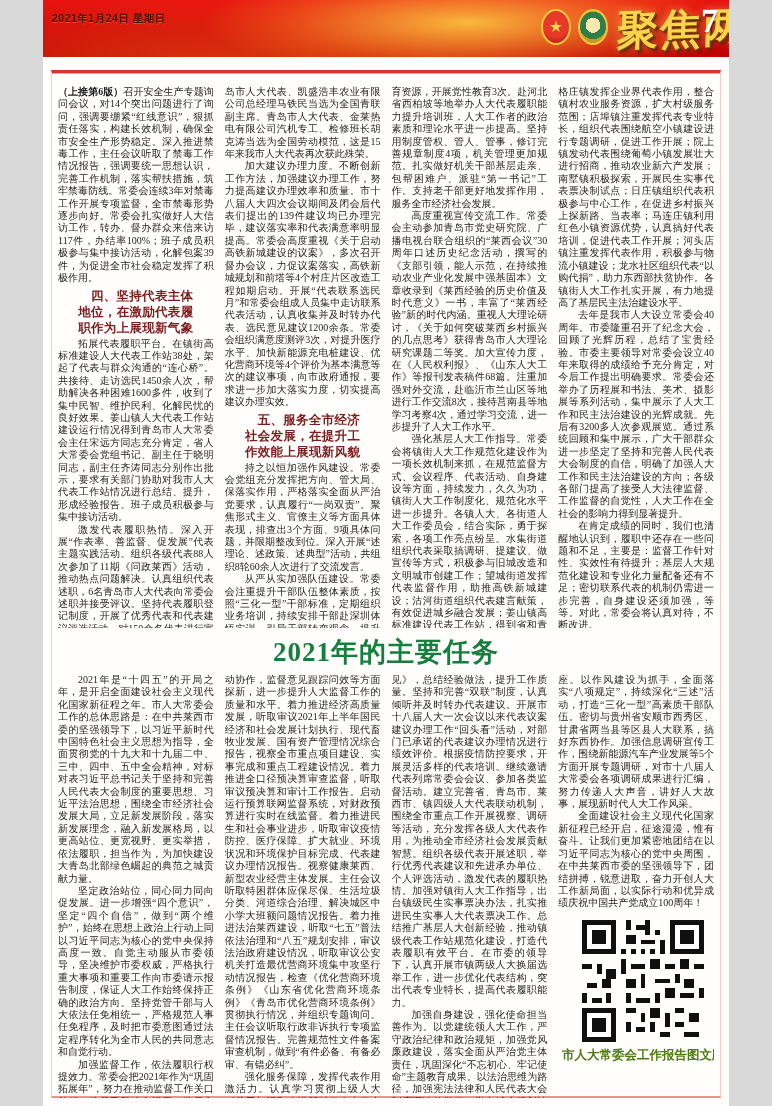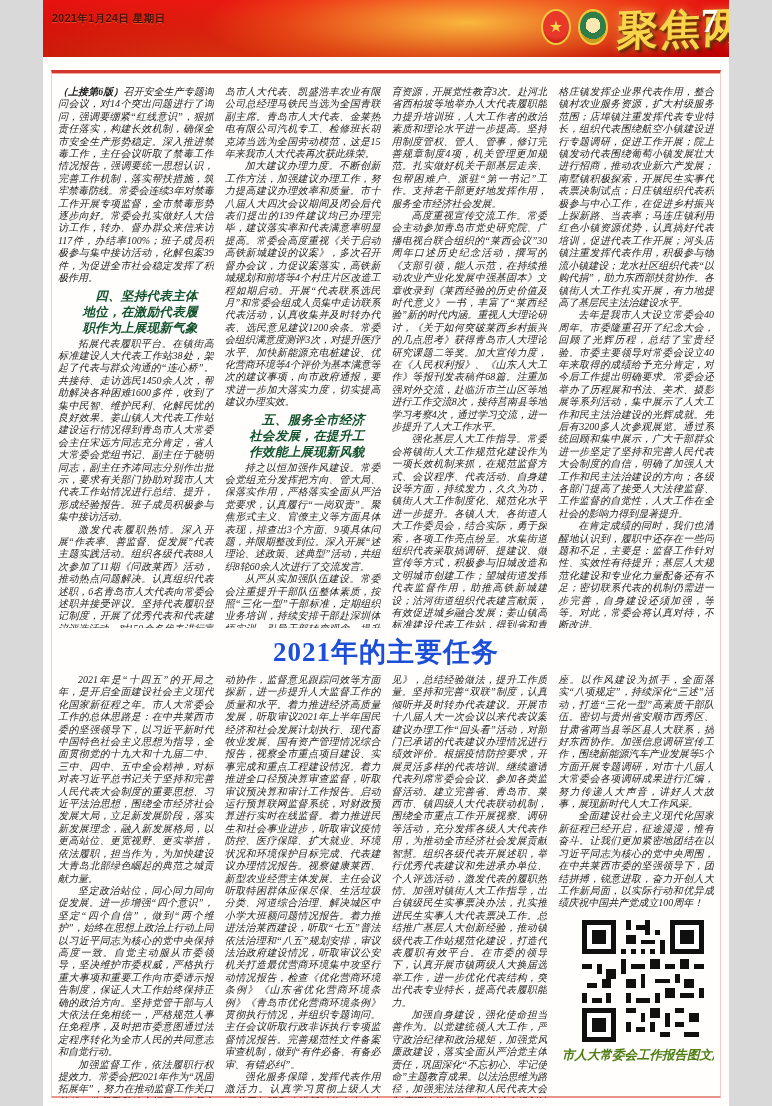--- a/index.html
+++ b/index.html
@@ -39,31 +39,31 @@
   .content-frame {
     position:absolute; left:8px; right:8px; top:70px; bottom:8px;
     border-top:3px solid #d5362e;
     border-left:1px solid #f1cfc8; border-right:1px solid #f1cfc8; border-bottom:2px solid #ea948b;
     box-shadow: inset 0 6px 0 -5px #eca89f;
     padding:13px 6px 0;
     background:#fffefd;
   }
   .cols { display:flex; gap:11px; }
   .col { flex:1 1 0; overflow:hidden; font-size:10px; line-height:12.4px;
-    color:#1c1c1c; text-align:justify;font-style:italic; }
+    color:#1c1c1c; text-align:justify; }
   .cols.top .col { height:542px; }
   .cols.bottom .col { height:424px; }
   .col p { margin:0; text-indent:2em; }
   .col p.cont { text-indent:0; }
   .lead-ref { font-weight:bold; }
-  .sec-head { font-family:"Liberation Sans","DejaVu Sans",sans-serif; text-align:right;
+  .sec-head { font-family:"Liberation Sans","DejaVu Sans",sans-serif; text-align:center;
     font-weight:bold; font-size:12.5px; line-height:16px; margin:3px 16px 2px;
-    text-indent:1em; color:#14532d; letter-spacing:.3px; }
+    text-indent:1em; color:#7f1d1d; letter-spacing:.3px; }
   .mid-headline { text-align:center; font-size:27px; line-height:30px; font-weight:900;
-    letter-spacing:1px; color:#1d4ed8; margin:9px 0 7px; }
+    letter-spacing:1px; color:#15803d; margin:9px 0 7px; }
 
   
   .qr-block { width:170px; margin:10px auto 0; text-align:center; }
   .qr-img { width:122px; height:122px; margin:0 auto; }
   .qr-img svg { width:122px; height:122px; shape-rendering:crispEdges; }
   .qr-caption { font-family:"Liberation Sans","DejaVu Sans",sans-serif;
     font-weight:bold; font-size:12.5px; margin-top:7px; color:#4d7c0f; white-space:nowrap; }
 </style>
 </head>
 <body>

